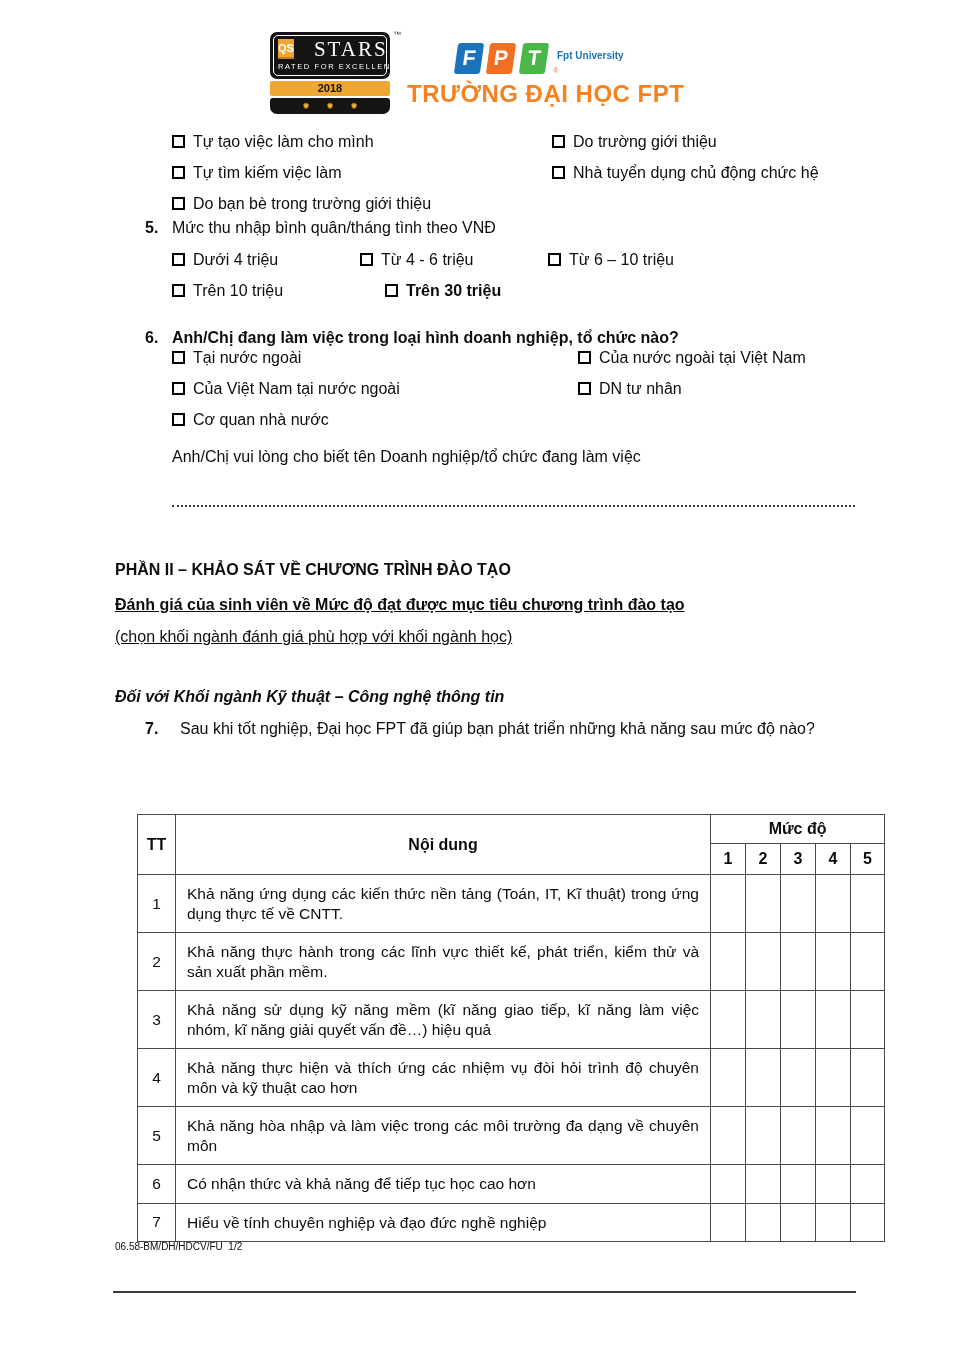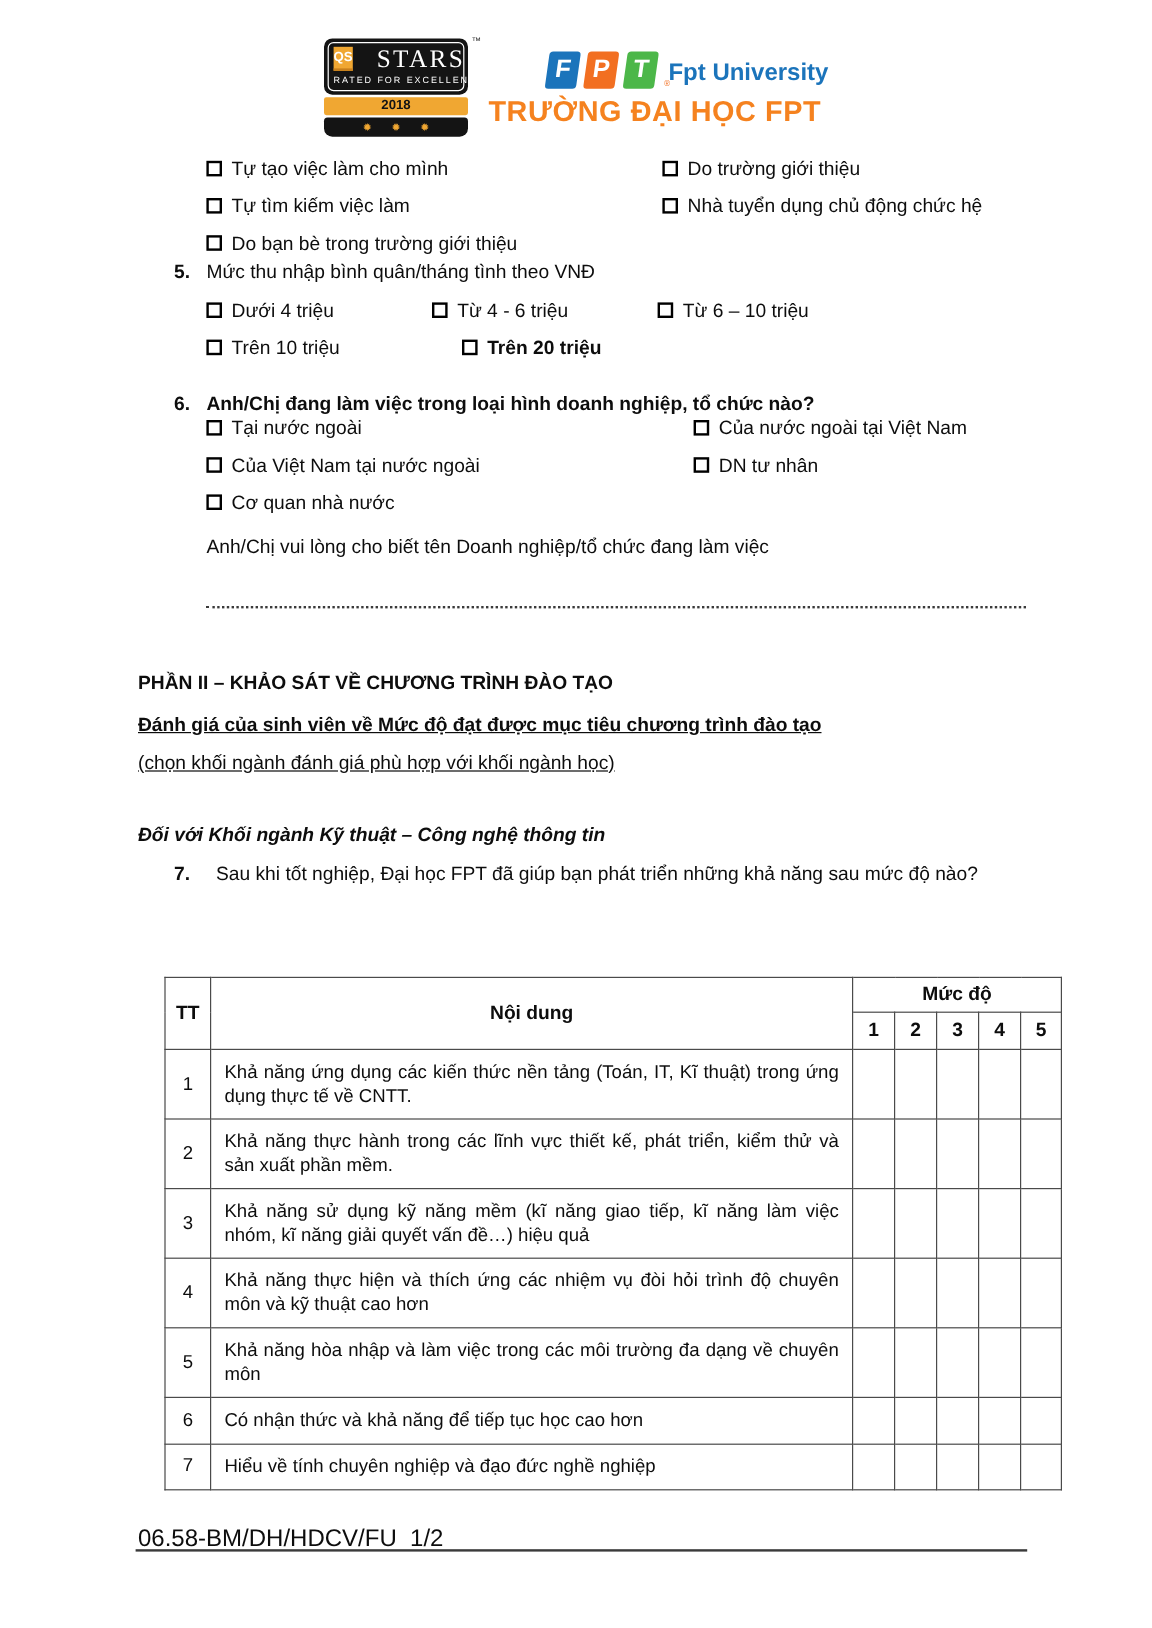--- a/index.html
+++ b/index.html
@@ -31,21 +31,21 @@
   .fpt-tiles { left:456px; top:43px; }
   .tile {
     display:inline-block; width:26px; height:31px; margin-right:2px;
     transform:skewX(-8deg); border-radius:3px; color:#fff; font-weight:bold;
     font-size:21px; text-align:center; line-height:30px; vertical-align:top;
   }
   .tile-f { background:var(--fpt-blue,#1B74BB); }
   .tile-p { background:var(--fpt-orange,#F26F21); }
   .tile-t { background:var(--fpt-green,#4CB749); }
   .fpt-reg { font-size:7px; color:var(--fpt-orange,#F26F21); vertical-align:bottom; }
-  .fpt-university { left:557px; top:50px; color:var(--fpt-blue,#1B74BB); font-size:20px; font-weight:bold; }
+  .fpt-university { left:557px; top:50px; color:var(--fpt-blue,#1B74BB); font-size:10px; font-weight:bold; }
   .school-name { left:407px; top:80px; color:var(--school-orange,#F5821F); font-size:24px; font-weight:bold; letter-spacing:0.5px; }
 
   
   .cb-col .cb-item { display:block; line-height:31px; white-space:nowrap; }
   .cb-rowline { white-space:nowrap; }
   .cb-rowline .cb-item { display:inline-block; line-height:20px; }
   .cb-box {
     display:inline-block; width:9px; height:9px; border:2.5px solid #000;
     margin-right:8px; background:#fff; vertical-align:-1px;
   }
@@ -74,21 +74,21 @@
   }
   .survey-table th, .survey-table td { border:1.5px solid #4a4a4a; padding:0; }
   .survey-table thead th { font-weight:bold; font-size:16px; }
   .head-top th { height:28px; }
   .level-row th { height:30px; font-weight:normal; font-size:16px; text-align:center; }
   .tt-cell { text-align:center; vertical-align:middle; }
   .content-cell { text-align:justify; vertical-align:middle; padding:9px 11px !important; line-height:19.5px; }
   .rate-cell { background:#fff; }
 
   .footer-line { left:113px; top:1291px; width:743px; height:1.5px; background:#3a3a3a; }
-  .footer-text { left:115px; top:1271px; font-size:20px; white-space:pre; }
+  .footer-text { left:115px; top:1241px; font-size:10px; white-space:pre; }
 </style>
 </head>
 <body>
 
 <div class="page">
 
   <div class="abs qs-logo">
     <div class="qs-top">
       <div class="qs-top-inner">
         <div class="qs-row">
@@ -138,21 +138,21 @@
   <div id="q5-row1" class="abs cb-rowline" style="left:172px; top:250px;"><span class="cb-item">
     <span class="cb-box"></span><span class="cb-label">Dưới 4 triệu</span>
   </span><span class="cb-item">
     <span class="cb-box"></span><span class="cb-label">Từ 4 - 6 triệu</span>
   </span><span class="cb-item">
     <span class="cb-box"></span><span class="cb-label">Từ 6 – 10 triệu</span>
   </span></div>
   <div id="q5-row2" class="abs cb-rowline" style="left:172px; top:281px;"><span class="cb-item">
     <span class="cb-box"></span><span class="cb-label">Trên 10 triệu</span>
   </span><span class="cb-item bold">
-    <span class="cb-box"></span><span class="cb-label">Trên 20 triệu</span>
+    <span class="cb-box"></span><span class="cb-label">Trên 30 triệu</span>
   </span></div>
 
   <div class="abs q-line" style="left:145px; top:312px;margin-top:17px;">
     <span class="q-num">6.</span><span class="bold">Anh/Chị đang làm việc trong loại hình doanh nghiệp, tổ chức nào?</span>
   </div>
   <div class="abs cb-col" style="left:172px; top:342px;">
       <span class="cb-item">
     <span class="cb-box"></span><span class="cb-label">Tại nước ngoài</span>
   </span>
       <span class="cb-item">

